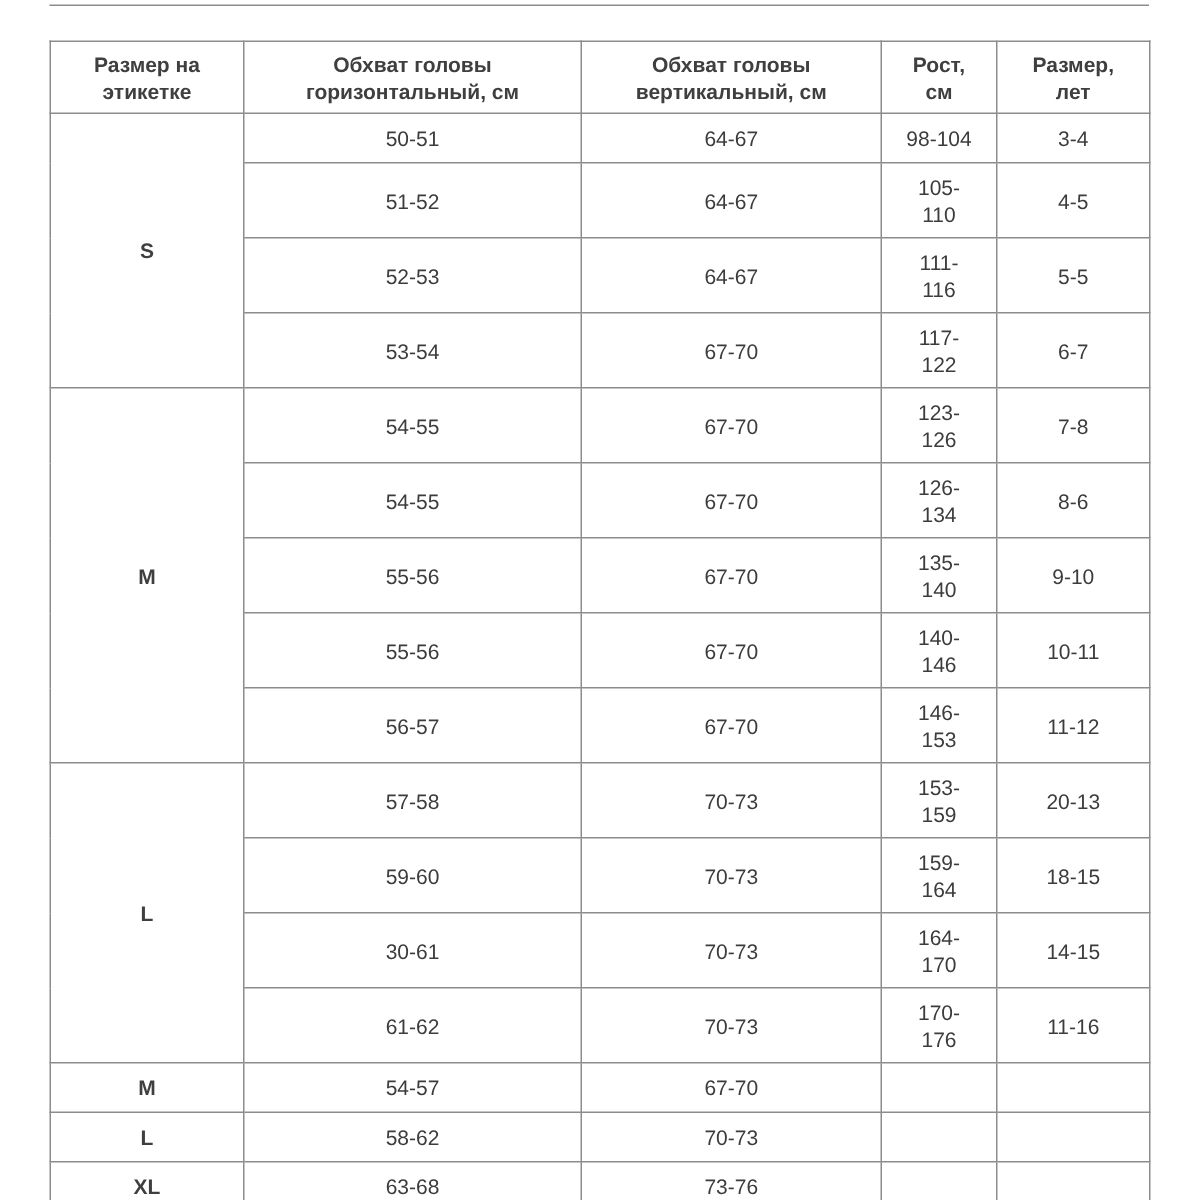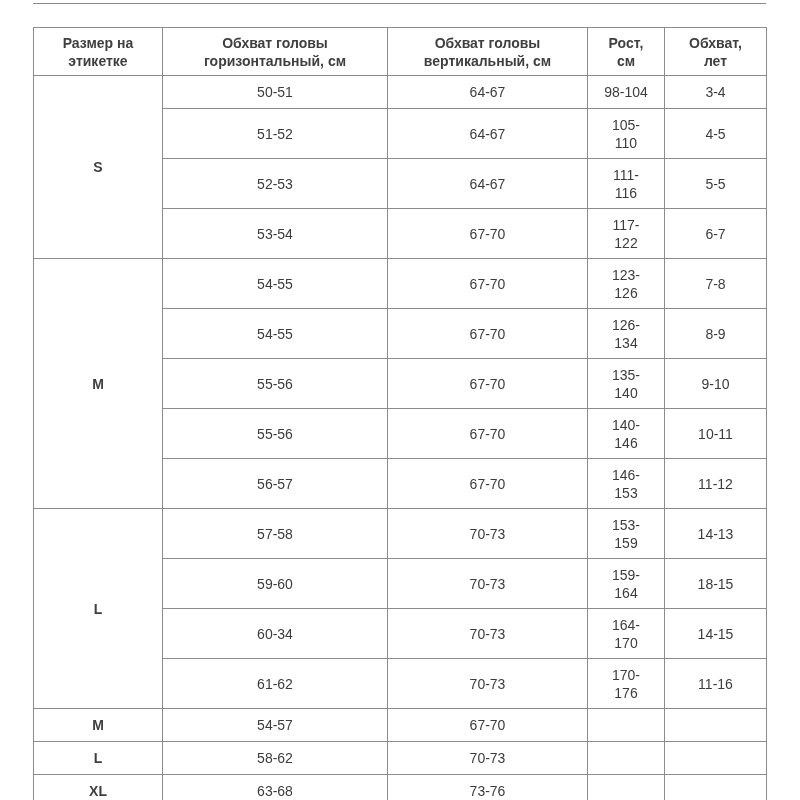--- a/index.html
+++ b/index.html
@@ -74,21 +74,21 @@
     <thead>
       <tr>
         <th>Размер на
 этикетке</th>
         <th>Обхват головы
 горизонтальный, см</th>
         <th>Обхват головы
 вертикальный, см</th>
         <th>Рост,
 см</th>
-        <th>Обхват,
+        <th>Размер,
 лет</th>
       </tr>
     </thead>
     <tbody>
         <tr class="short">
           <td class="size-cell" rowspan="4">S</td>
           <td>50-51</td>
           <td>64-67</td>
           <td>98-104</td>
           <td>3-4</td>
@@ -120,21 +120,21 @@
           <td>67-70</td>
           <td>123-
 126</td>
           <td>7-8</td>
         </tr>
         <tr class="tall">
           <td>54-55</td>
           <td>67-70</td>
           <td>126-
 134</td>
-          <td>8-9</td>
+          <td>8-6</td>
         </tr>
         <tr class="tall">
           <td>55-56</td>
           <td>67-70</td>
           <td>135-
 140</td>
           <td>9-10</td>
         </tr>
         <tr class="tall">
           <td>55-56</td>
@@ -149,31 +149,31 @@
           <td>146-
 153</td>
           <td>11-12</td>
         </tr>
         <tr class="tall">
           <td class="size-cell" rowspan="4">L</td>
           <td>57-58</td>
           <td>70-73</td>
           <td>153-
 159</td>
-          <td>14-13</td>
+          <td>20-13</td>
         </tr>
         <tr class="tall">
           <td>59-60</td>
           <td>70-73</td>
           <td>159-
 164</td>
           <td>18-15</td>
         </tr>
         <tr class="tall">
-          <td>60-34</td>
+          <td>30-61</td>
           <td>70-73</td>
           <td>164-
 170</td>
           <td>14-15</td>
         </tr>
         <tr class="tall">
           <td>61-62</td>
           <td>70-73</td>
           <td>170-
 176</td>

